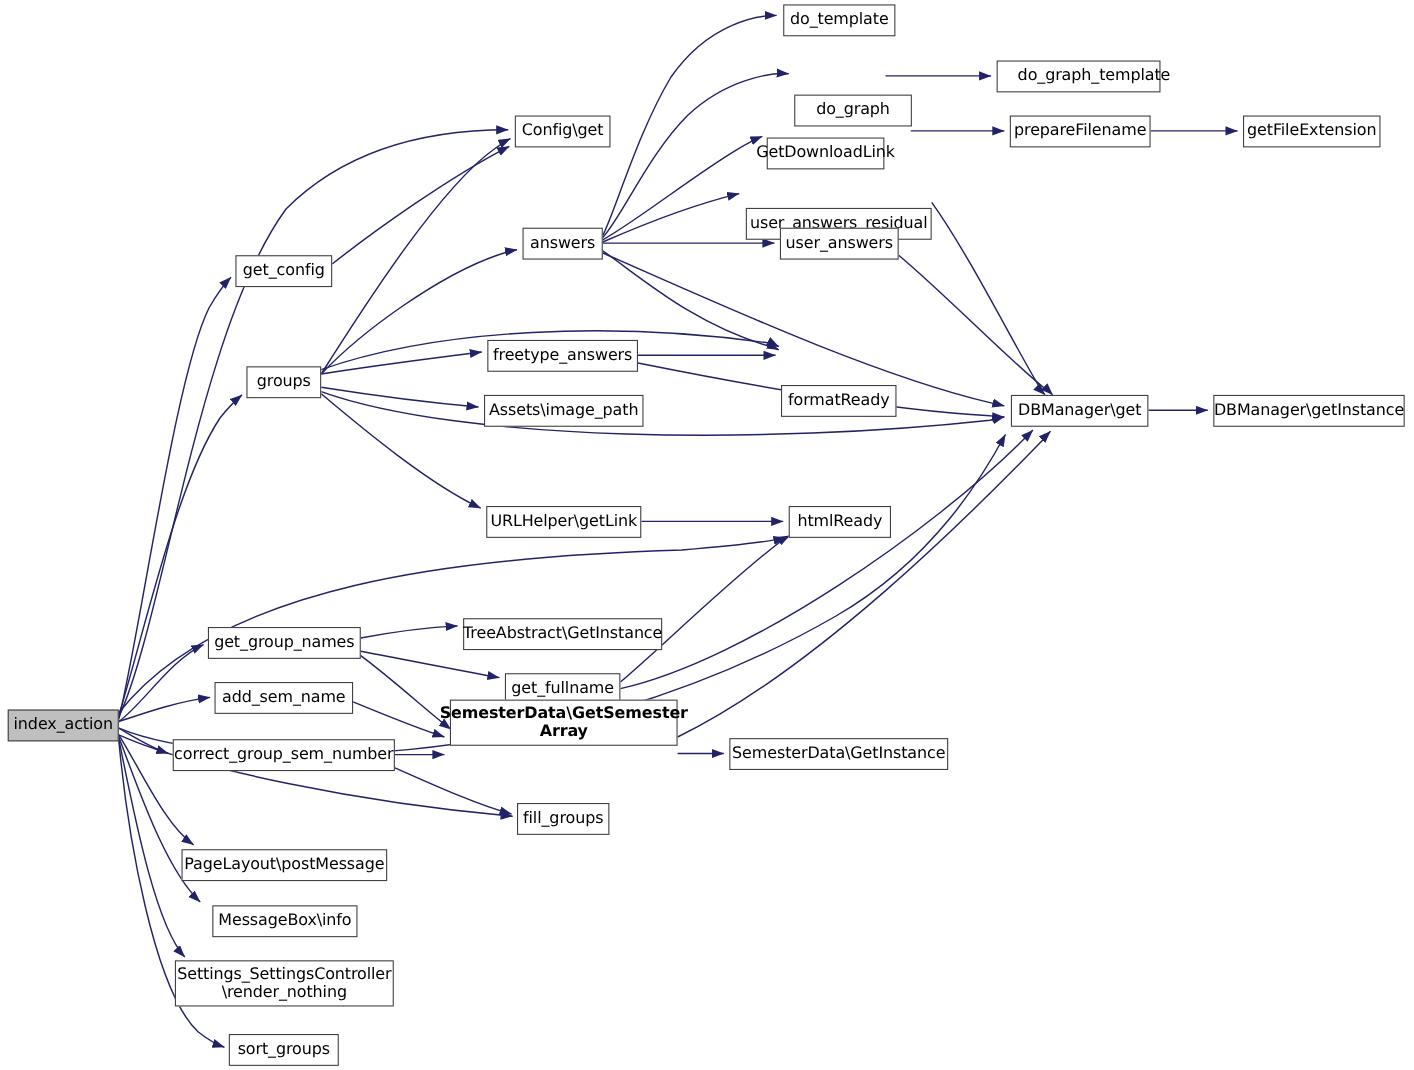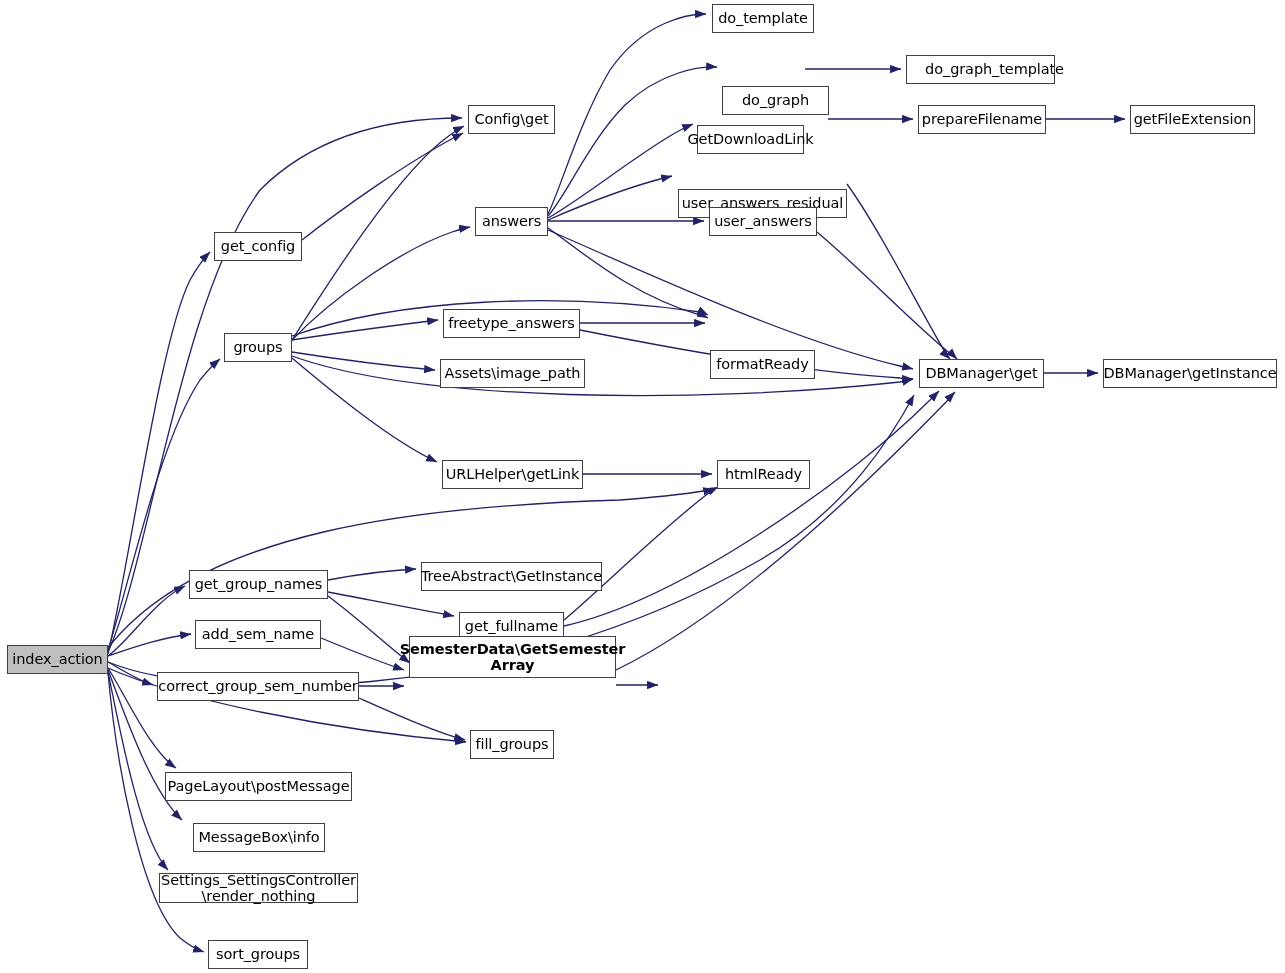--- a/index.html
+++ b/index.html
@@ -124,19 +124,20 @@
     <div class="node" style="left: 1103px; top: 359px; width: 174px; height: 29px;">DBManager\getInstance</div>
     <div class="node" style="left: 442px; top: 460px; width: 141px; height: 29px;">URLHelper\getLink</div>
     <div class="node" style="left: 717px; top: 460px; width: 93px; height: 29px;">htmlReady</div>
     <div class="node" style="left: 189px; top: 570px; width: 139px; height: 29px;">get_group_names</div>
     <div class="node" style="left: 421px; top: 562px; width: 181px; height: 29px;">TreeAbstract\GetInstance</div>
     <div class="node" style="left: 459px; top: 612px; width: 105px; height: 29px;">get_fullname</div>
     <div class="node" style="left: 195px; top: 620px; width: 126px; height: 29px;">add_sem_name</div>
     <div class="node" style="left: 157px; top: 672px; width: 202px; height: 29px;">correct_group_sem_number</div>
     <div class="node" style="left: 409px; top: 636px; width: 207px; height: 42px; font-weight: bold;">SemesterData\GetSemester
 Array</div>
+    <div class="node" style="left: 663px; top: 671px; width: 199px; height: 29px;">SemesterData\GetInstance</div>
     <div class="node" style="left: 470px; top: 730px; width: 84px; height: 29px;">fill_groups</div>
     <div class="node" style="left: 165px; top: 772px; width: 187px; height: 29px;">PageLayout\postMessage</div>
     <div class="node" style="left: 193px; top: 823px; width: 132px; height: 29px;">MessageBox\info</div>
-    <div class="node" style="left: 159px; top: 873px; width: 199px; height: 30px;">Settings_SettingsController
+    <div class="node" style="left: 159px; top: 873px; width: 199px; height: 42px;">Settings_SettingsController
 \render_nothing</div>
     <div class="node" style="left: 208px; top: 940px; width: 100px; height: 29px;">sort_groups</div>
   </div>
 
 </body></html>

